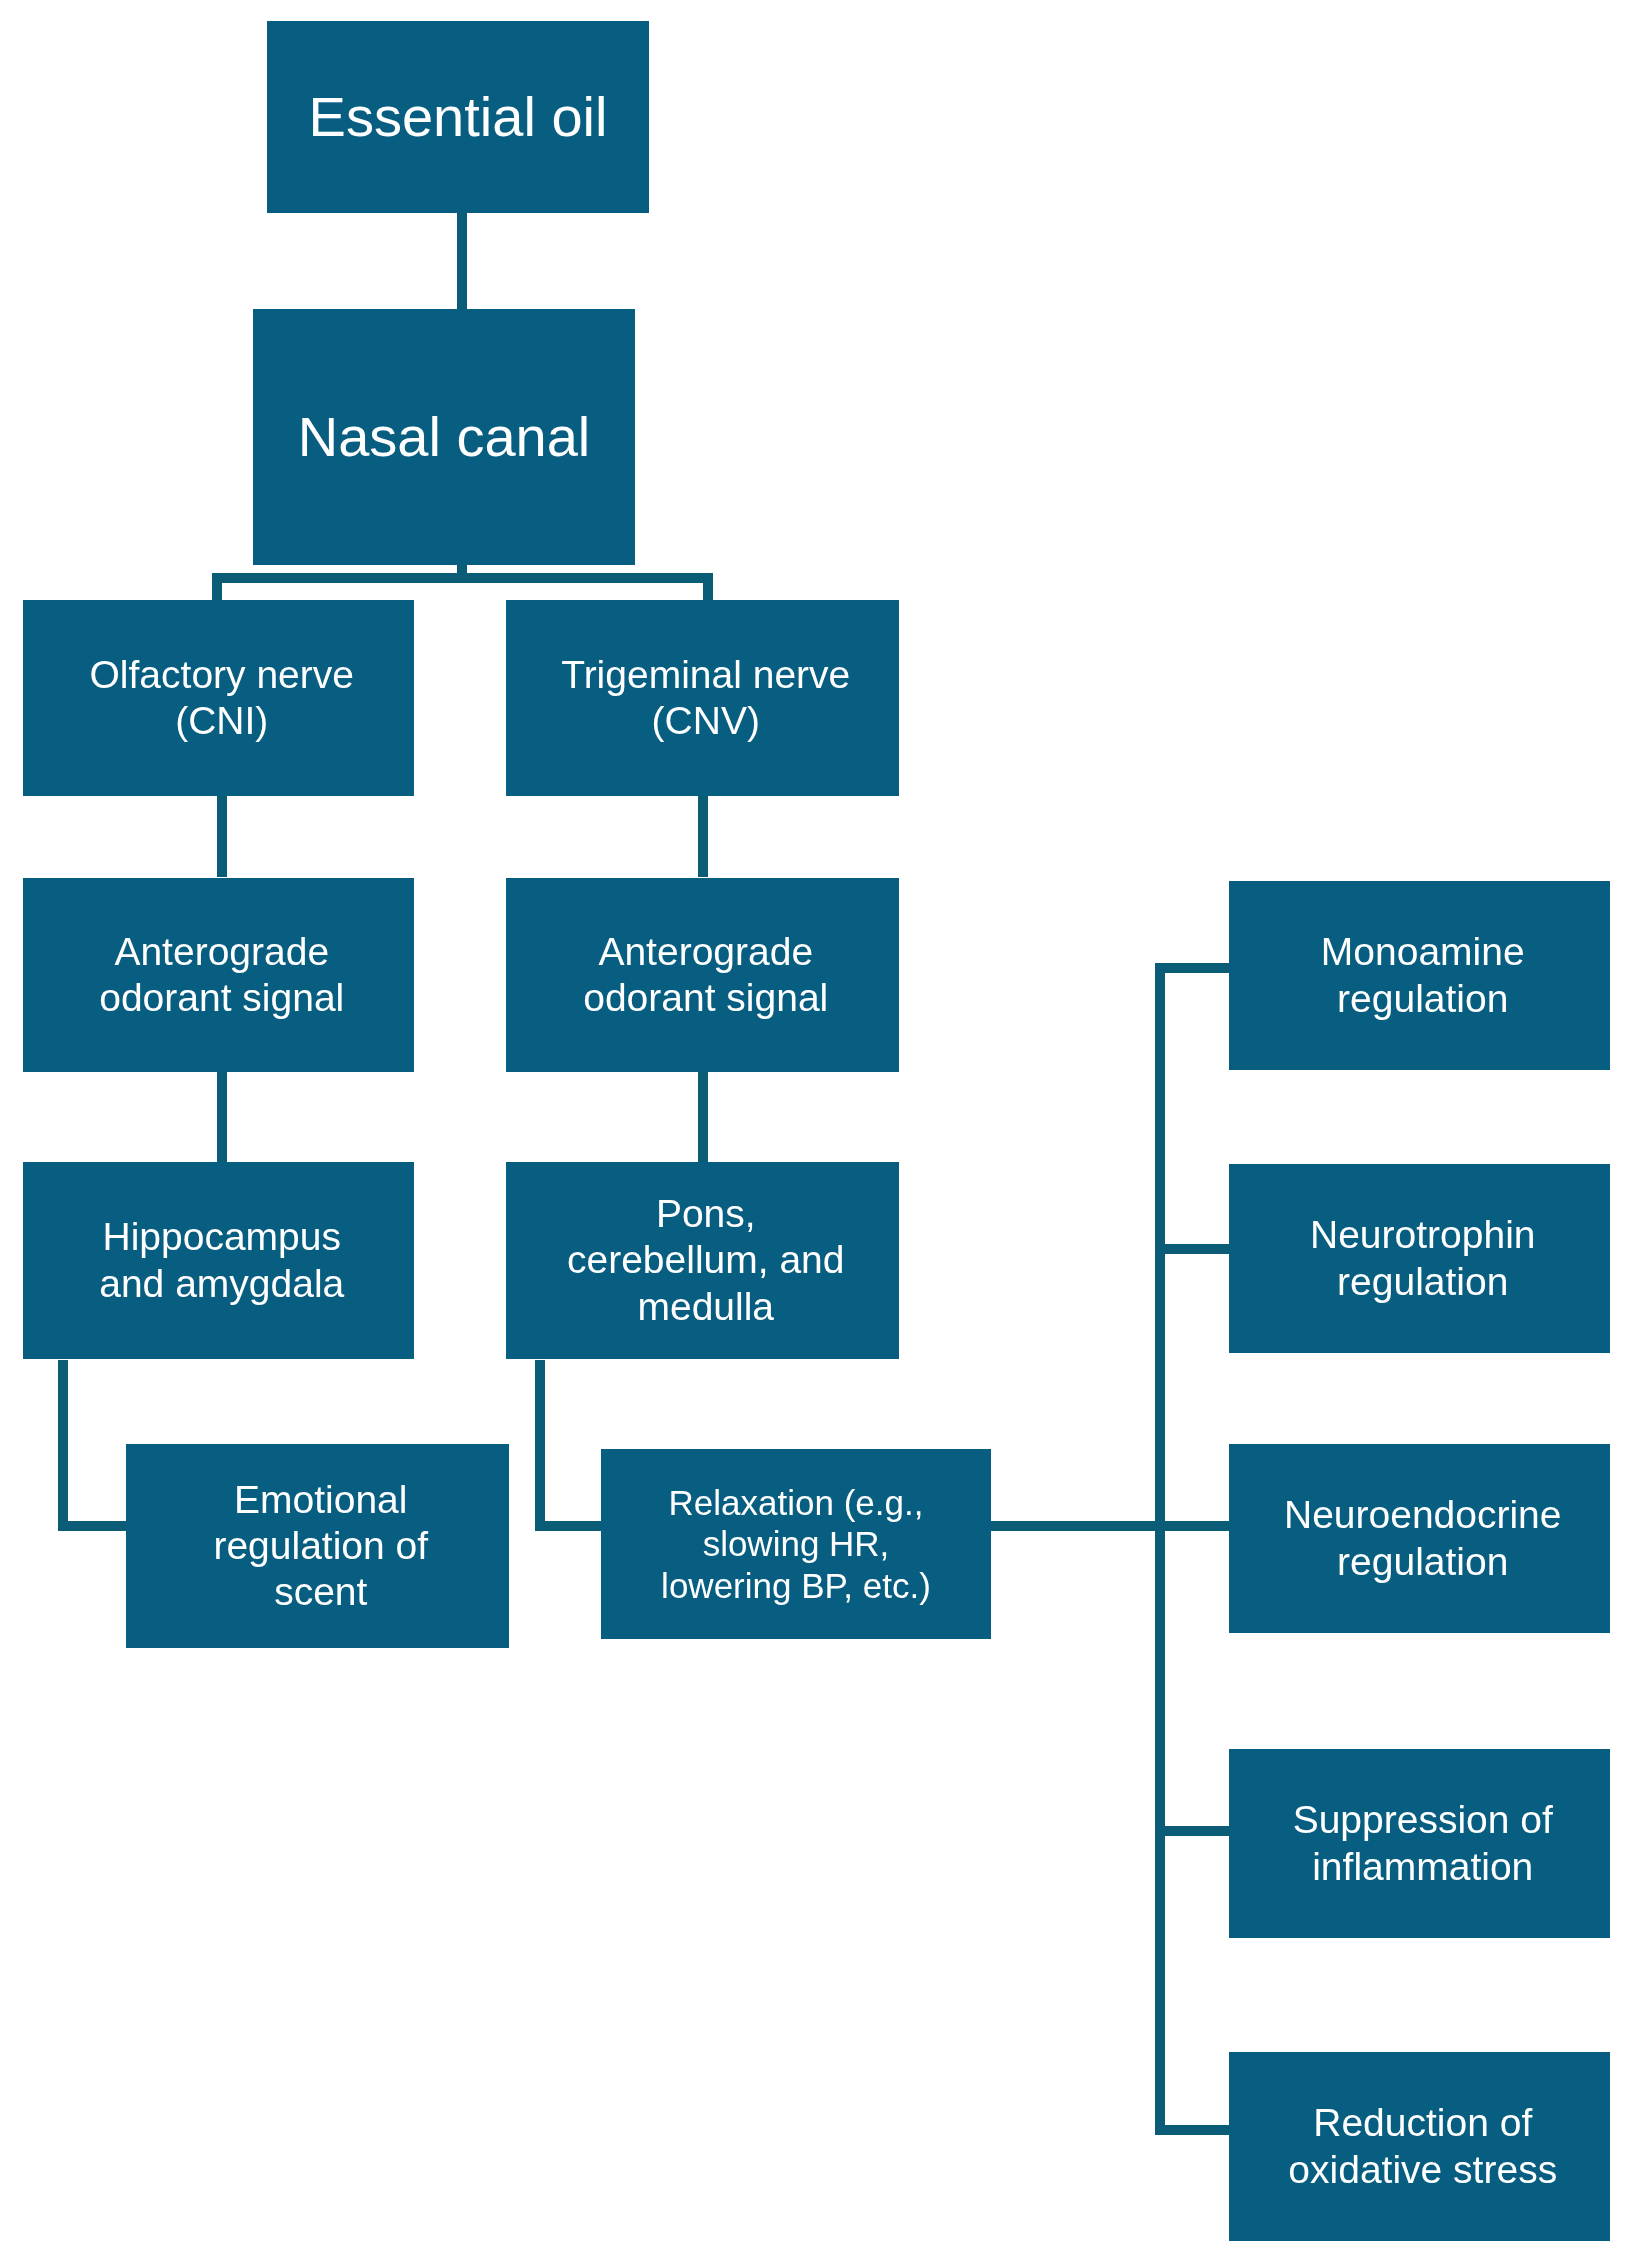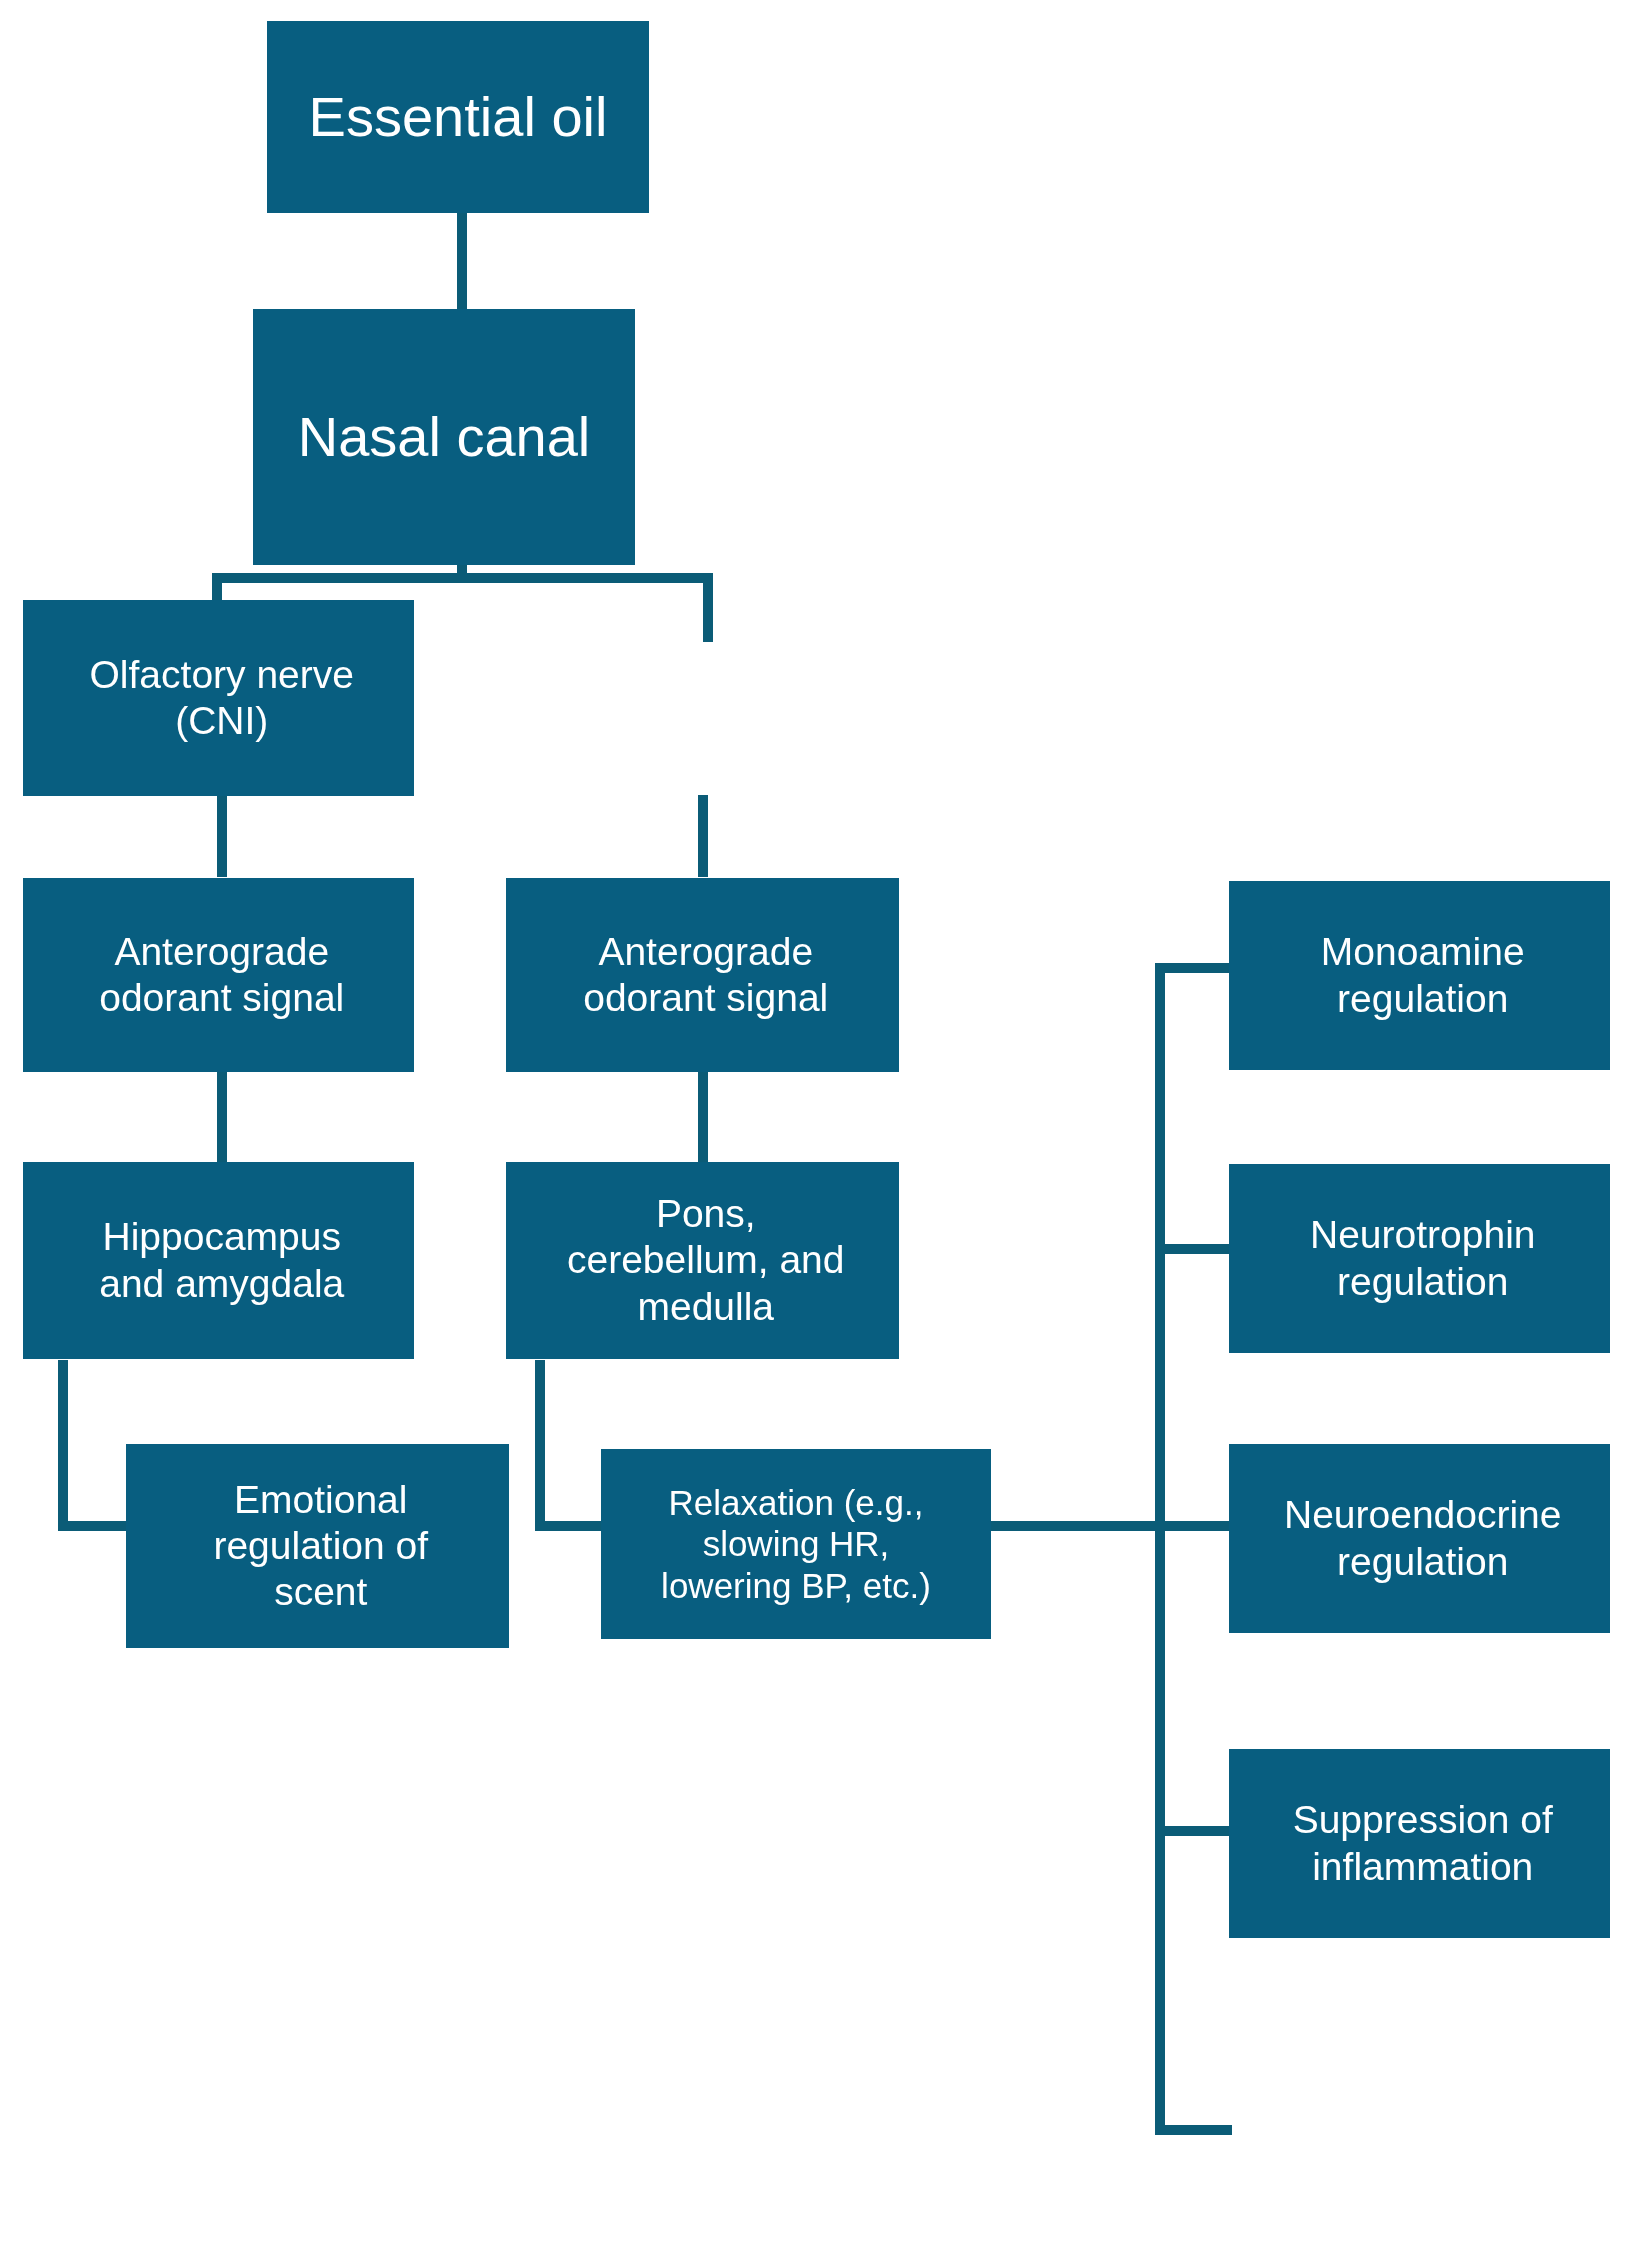--- a/index.html
+++ b/index.html
@@ -88,20 +88,24 @@
 
   <div class="node f-lg" style="left:253px; top:309px; width:382px; height:256px;">
     <span class="label">Nasal canal</span>
   </div>
 
   <div class="node f-md" style="left:23px; top:600px; width:391px; height:196px;">
     <span class="label">Olfactory nerve
 (CNI)</span>
   </div>
 
+  <div class="node f-md" style="left:506px; top:600px; width:393px; height:196px;">
+    <span class="label">Trigeminal nerve
+(CNV)</span>
+  </div>
 
   <div class="node f-md" style="left:23px; top:878px; width:391px; height:194px;">
     <span class="label">Anterograde
 odorant signal</span>
   </div>
 
   <div class="node f-md" style="left:506px; top:878px; width:393px; height:194px;">
     <span class="label">Anterograde
 odorant signal</span>
   </div>
@@ -142,15 +146,19 @@
   <div class="node f-md" style="left:1229px; top:1444px; width:381px; height:189px;">
     <span class="label">Neuroendocrine
 regulation</span>
   </div>
 
   <div class="node f-md" style="left:1229px; top:1749px; width:381px; height:189px;">
     <span class="label">Suppression of
 inflammation</span>
   </div>
 
+  <div class="node f-md" style="left:1229px; top:2052px; width:381px; height:189px;">
+    <span class="label">Reduction of
+oxidative stress</span>
+  </div>
 
 </div>
 
 
 </body></html>

